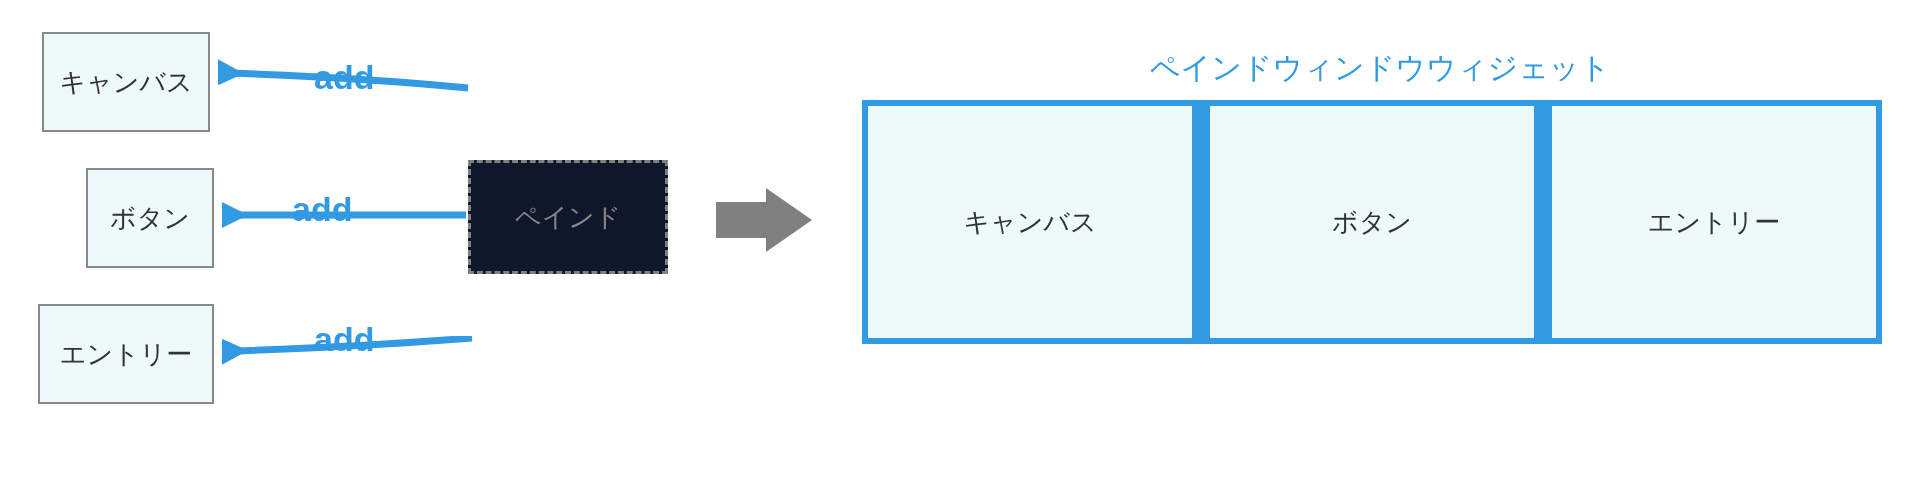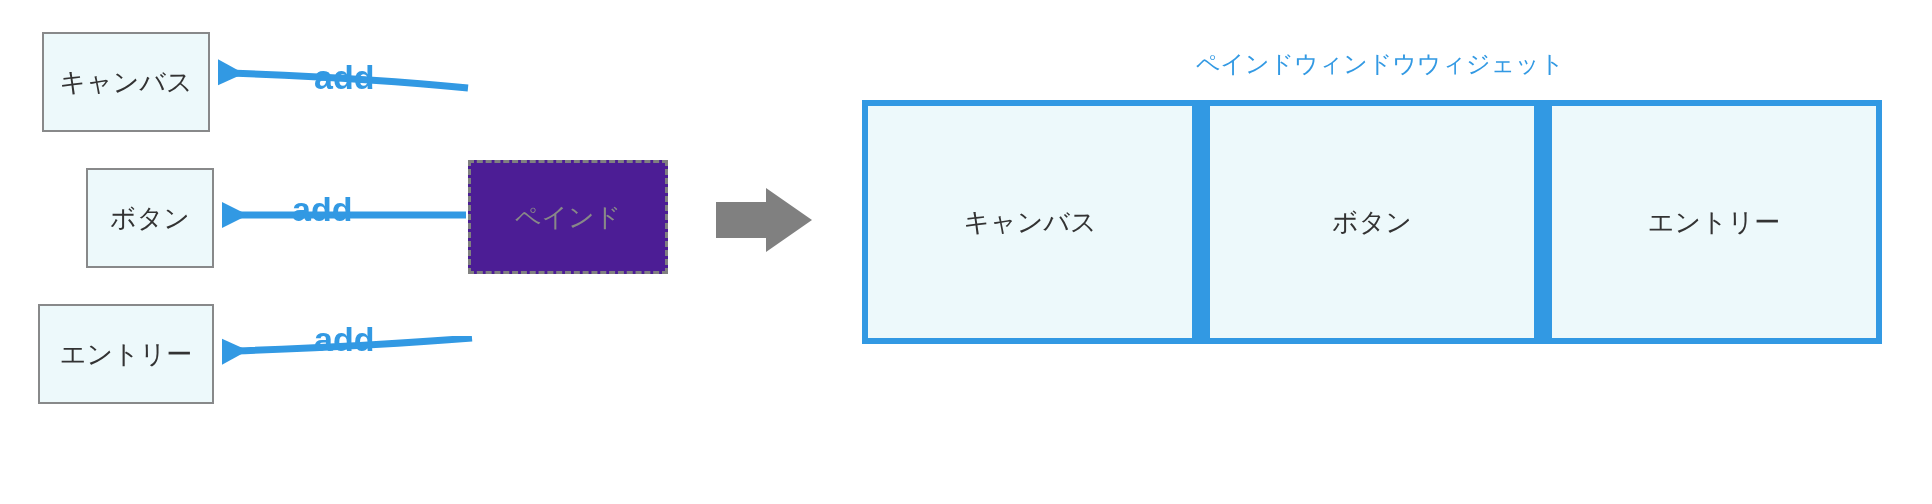--- a/index.html
+++ b/index.html
@@ -19,40 +19,40 @@
       background: #edf9fb;
       border: 2px solid #88898a;
       display: flex;
       align-items: center;
       justify-content: center;
       font-size: 26px;
       color: #333;
     }
     .source-box {
       position: absolute;
-      background: #4c1d95;
+      background: #0f172a;
       border: 3px dashed #808080;
       display: flex;
       align-items: center;
       justify-content: center;
       flex-direction: column;
       font-size: 26px;
       color: #888;
       text-align: center;
       line-height: 1.4;
     }
     .add-label {
       position: absolute;
       font-size: 34px;
       color: #3299e3;
       font-weight: 700;
     }
     .widget-title {
       position: absolute;
-      font-size: 24px;
+      font-size: 30px;
       color: #3299e3;
       text-align: center;
     }
     .paned-container {
       position: absolute;
       border: 6px solid #3299e3;
       background: #3299e3;
       display: flex;
       gap: 0;
     }

